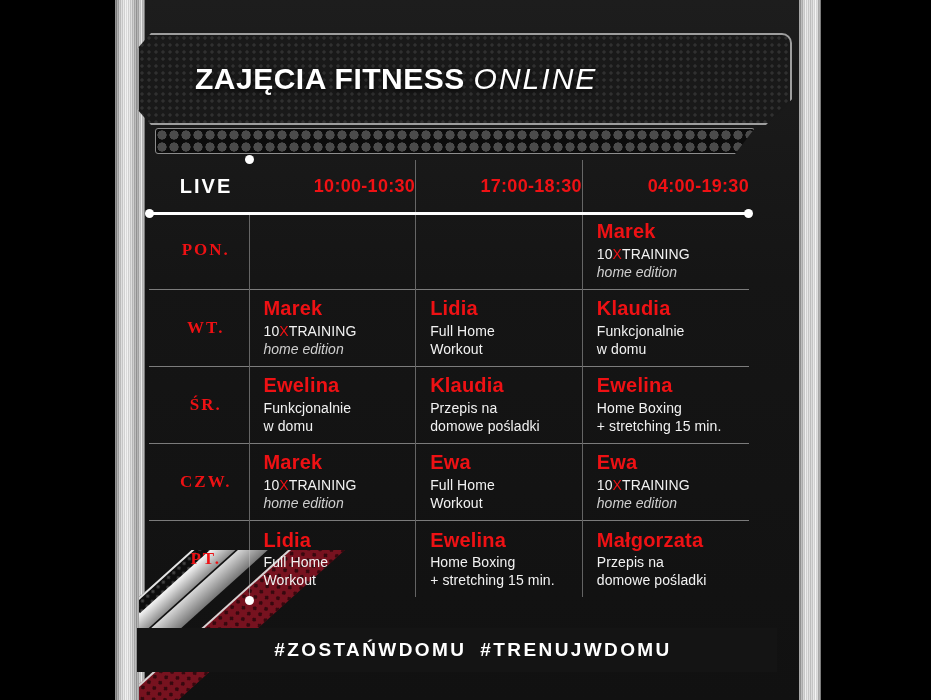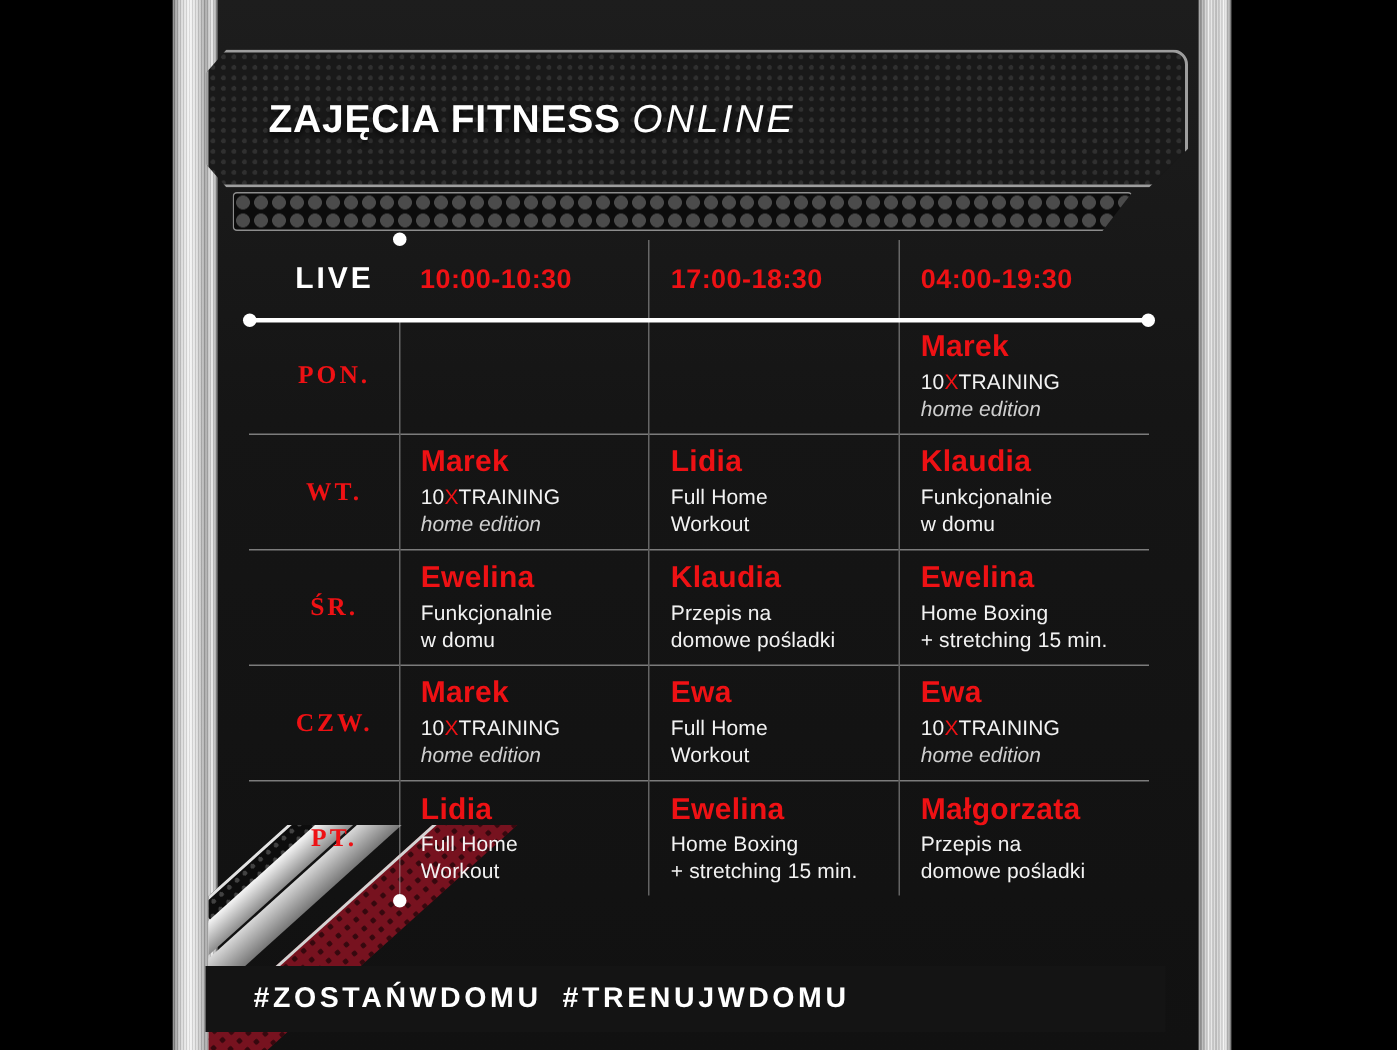--- a/index.html
+++ b/index.html
@@ -75,21 +75,21 @@
     position:absolute; left:22px; top:33px; width:655px; height:92px;
     background:#191919;
     background-image:radial-gradient(circle at 3px 3px, rgba(255,255,255,.10) 1.5px, transparent 1.7px);
     background-size:7px 7px;
     border:2px solid #9e9e9e;
     border-radius:10px 10px 10px 10px;
     clip-path: polygon(14px 0, 100% 0, 100% 72%, calc(100% - 26px) 100%, 14px 100%, 0 calc(100% - 16px), 0 16px);
     display:flex; align-items:center;
   }
   .title-text{
-    margin-left:40px; color:#fff; font-size:26px; letter-spacing:.5px;
+    margin-left:56px; color:#fff; font-size:30px; letter-spacing:.5px;
     white-space:nowrap; text-shadow:0 2px 5px rgba(0,0,0,.8);
   }
   .title-text .bold{ font-weight:700; }
   .title-text .light{ font-weight:400; font-style:italic; letter-spacing:2px; }
 
   
   .mesh-strip{
     position:absolute; left:40px; top:128px; width:600px; height:26px;
     background:#0c0c0c;
     background-image:radial-gradient(circle at 6px 6px, rgba(255,255,255,.26) 4.4px, transparent 4.8px);
@@ -117,21 +117,21 @@
     background:linear-gradient(180deg,#5b4bd1 0%,#3a2fa0 55%,#231a66 100%);
     -webkit-background-clip:text; background-clip:text; color:transparent;
   }
   .logo-gyms{
     font-size:13px; font-style:italic; color:#b0141c; font-family:"Liberation Serif",serif;
     text-align:right; margin-right:14px; margin-top:-1px;
   }
   .logo-bell{ position:absolute; left:24px; top:30px; }
 
   
-  .table{ position:absolute; left:51px; top:160px; width:600px; height:440px; }
+  .table{ position:absolute; left:34px; top:160px; width:600px; height:440px; }
 
   .tbl{ width:100%; border-collapse:collapse; table-layout:fixed; }
   .tbl col.c-day{ width:100px; }
 
   .tbl th, .tbl td{
     vertical-align:middle; padding:0 0 0 14px; height:77px;
     border-right:1px solid rgba(200,200,200,.45);
   }
   .tbl th:last-child, .tbl td:last-child{ border-right:none; }
   .tbl tbody tr{ border-top:1px solid rgba(210,210,210,.55); }
@@ -140,21 +140,21 @@
   
   .tbl thead th{ height:52px; border-right:1px solid rgba(200,200,200,.45); }
   .tbl thead th.day-head{ border-right:none; }
 
   .live-label{
     color:#ffffff; font-size:20px; font-weight:700; letter-spacing:2px;
     text-align:center; padding:0;
   }
   .time-label{
     color:#ee1114; font-size:18px; font-weight:700; letter-spacing:.3px;
-    text-align:left; white-space:nowrap;
+    text-align:right; white-space:nowrap;
   }
 
   
   .hr-dots{
     position:absolute; left:0; top:52px; width:600px; height:3px;
     background:#ffffff;
   }
   .hr-dots .cap{
     position:absolute; top:-3px; width:9px; height:9px;
     border-radius:50%; background:#fff;
@@ -179,22 +179,22 @@
   .sess .trainer{
     color:#ee1114; font-size:20px; font-weight:700; letter-spacing:.2px;
     margin-bottom:1px;
   }
   .sess .ttl{ color:#f2f2f2; font-size:14px; font-weight:400; letter-spacing:.1px; }
   .sess .ttl .xhl{ color:#ee1114; }
   .sess .sub{ color:#cfcfcf; font-size:14px; font-style:italic; font-weight:400; }
 
   
   .footer{
-    position:absolute; left:22px; bottom:12px; width:640px; height:44px;
-    display:flex; align-items:center; justify-content:flex-start;
+    position:absolute; left:22px; bottom:28px; width:640px; height:44px;
+    display:flex; align-items:center; justify-content:center;
     background:#141414;
     padding-left:32px;
   }
   .footer-text{
     color:#fff; font-size:19px; font-weight:700; letter-spacing:2.4px;
     white-space:nowrap;
   }
   .footer-gap{ display:inline-block; width:14px; }
 </style>
 </head>

